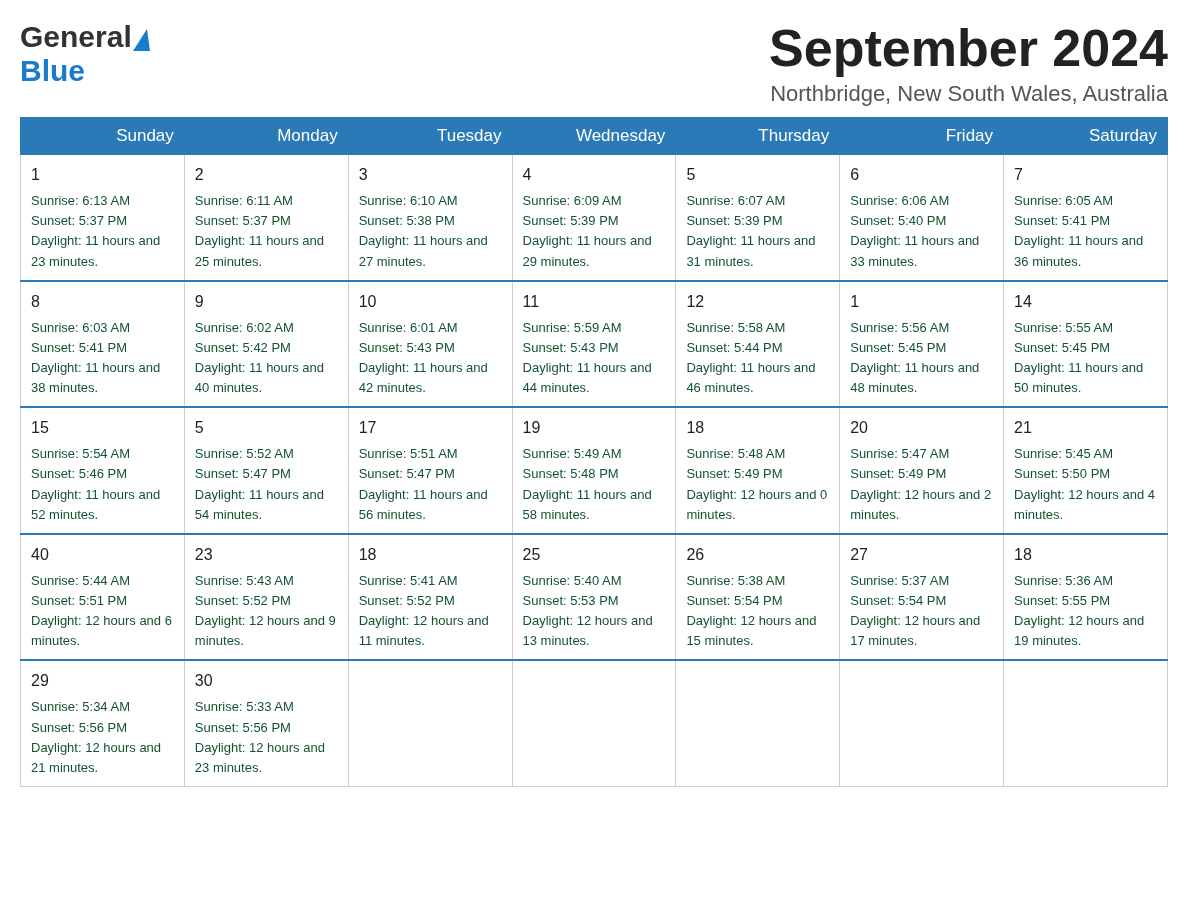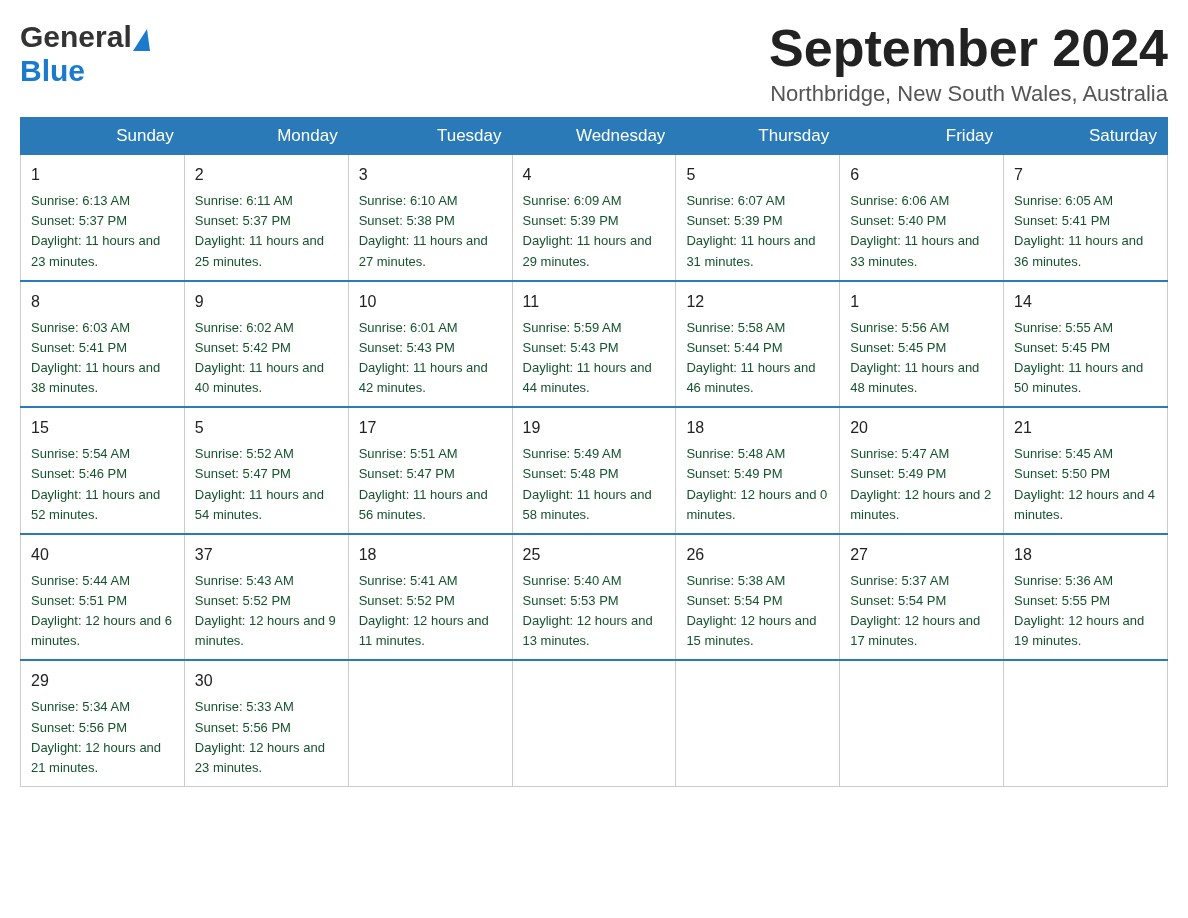--- a/index.html
+++ b/index.html
@@ -224,21 +224,21 @@
             <span class="day-num">21</span>
             <div class="day-info">Sunrise: 5:45 AM<br>Sunset: 5:50 PM<br>Daylight: 12 hours and 4 minutes.</div>
           </td>
         </tr>
         <tr>
           <td>
             <span class="day-num">40</span>
             <div class="day-info">Sunrise: 5:44 AM<br>Sunset: 5:51 PM<br>Daylight: 12 hours and 6 minutes.</div>
           </td>
           <td>
-            <span class="day-num">37</span>
+            <span class="day-num">23</span>
             <div class="day-info">Sunrise: 5:43 AM<br>Sunset: 5:52 PM<br>Daylight: 12 hours and 9 minutes.</div>
           </td>
           <td>
             <span class="day-num">18</span>
             <div class="day-info">Sunrise: 5:41 AM<br>Sunset: 5:52 PM<br>Daylight: 12 hours and 11 minutes.</div>
           </td>
           <td>
             <span class="day-num">25</span>
             <div class="day-info">Sunrise: 5:40 AM<br>Sunset: 5:53 PM<br>Daylight: 12 hours and 13 minutes.</div>
           </td>

